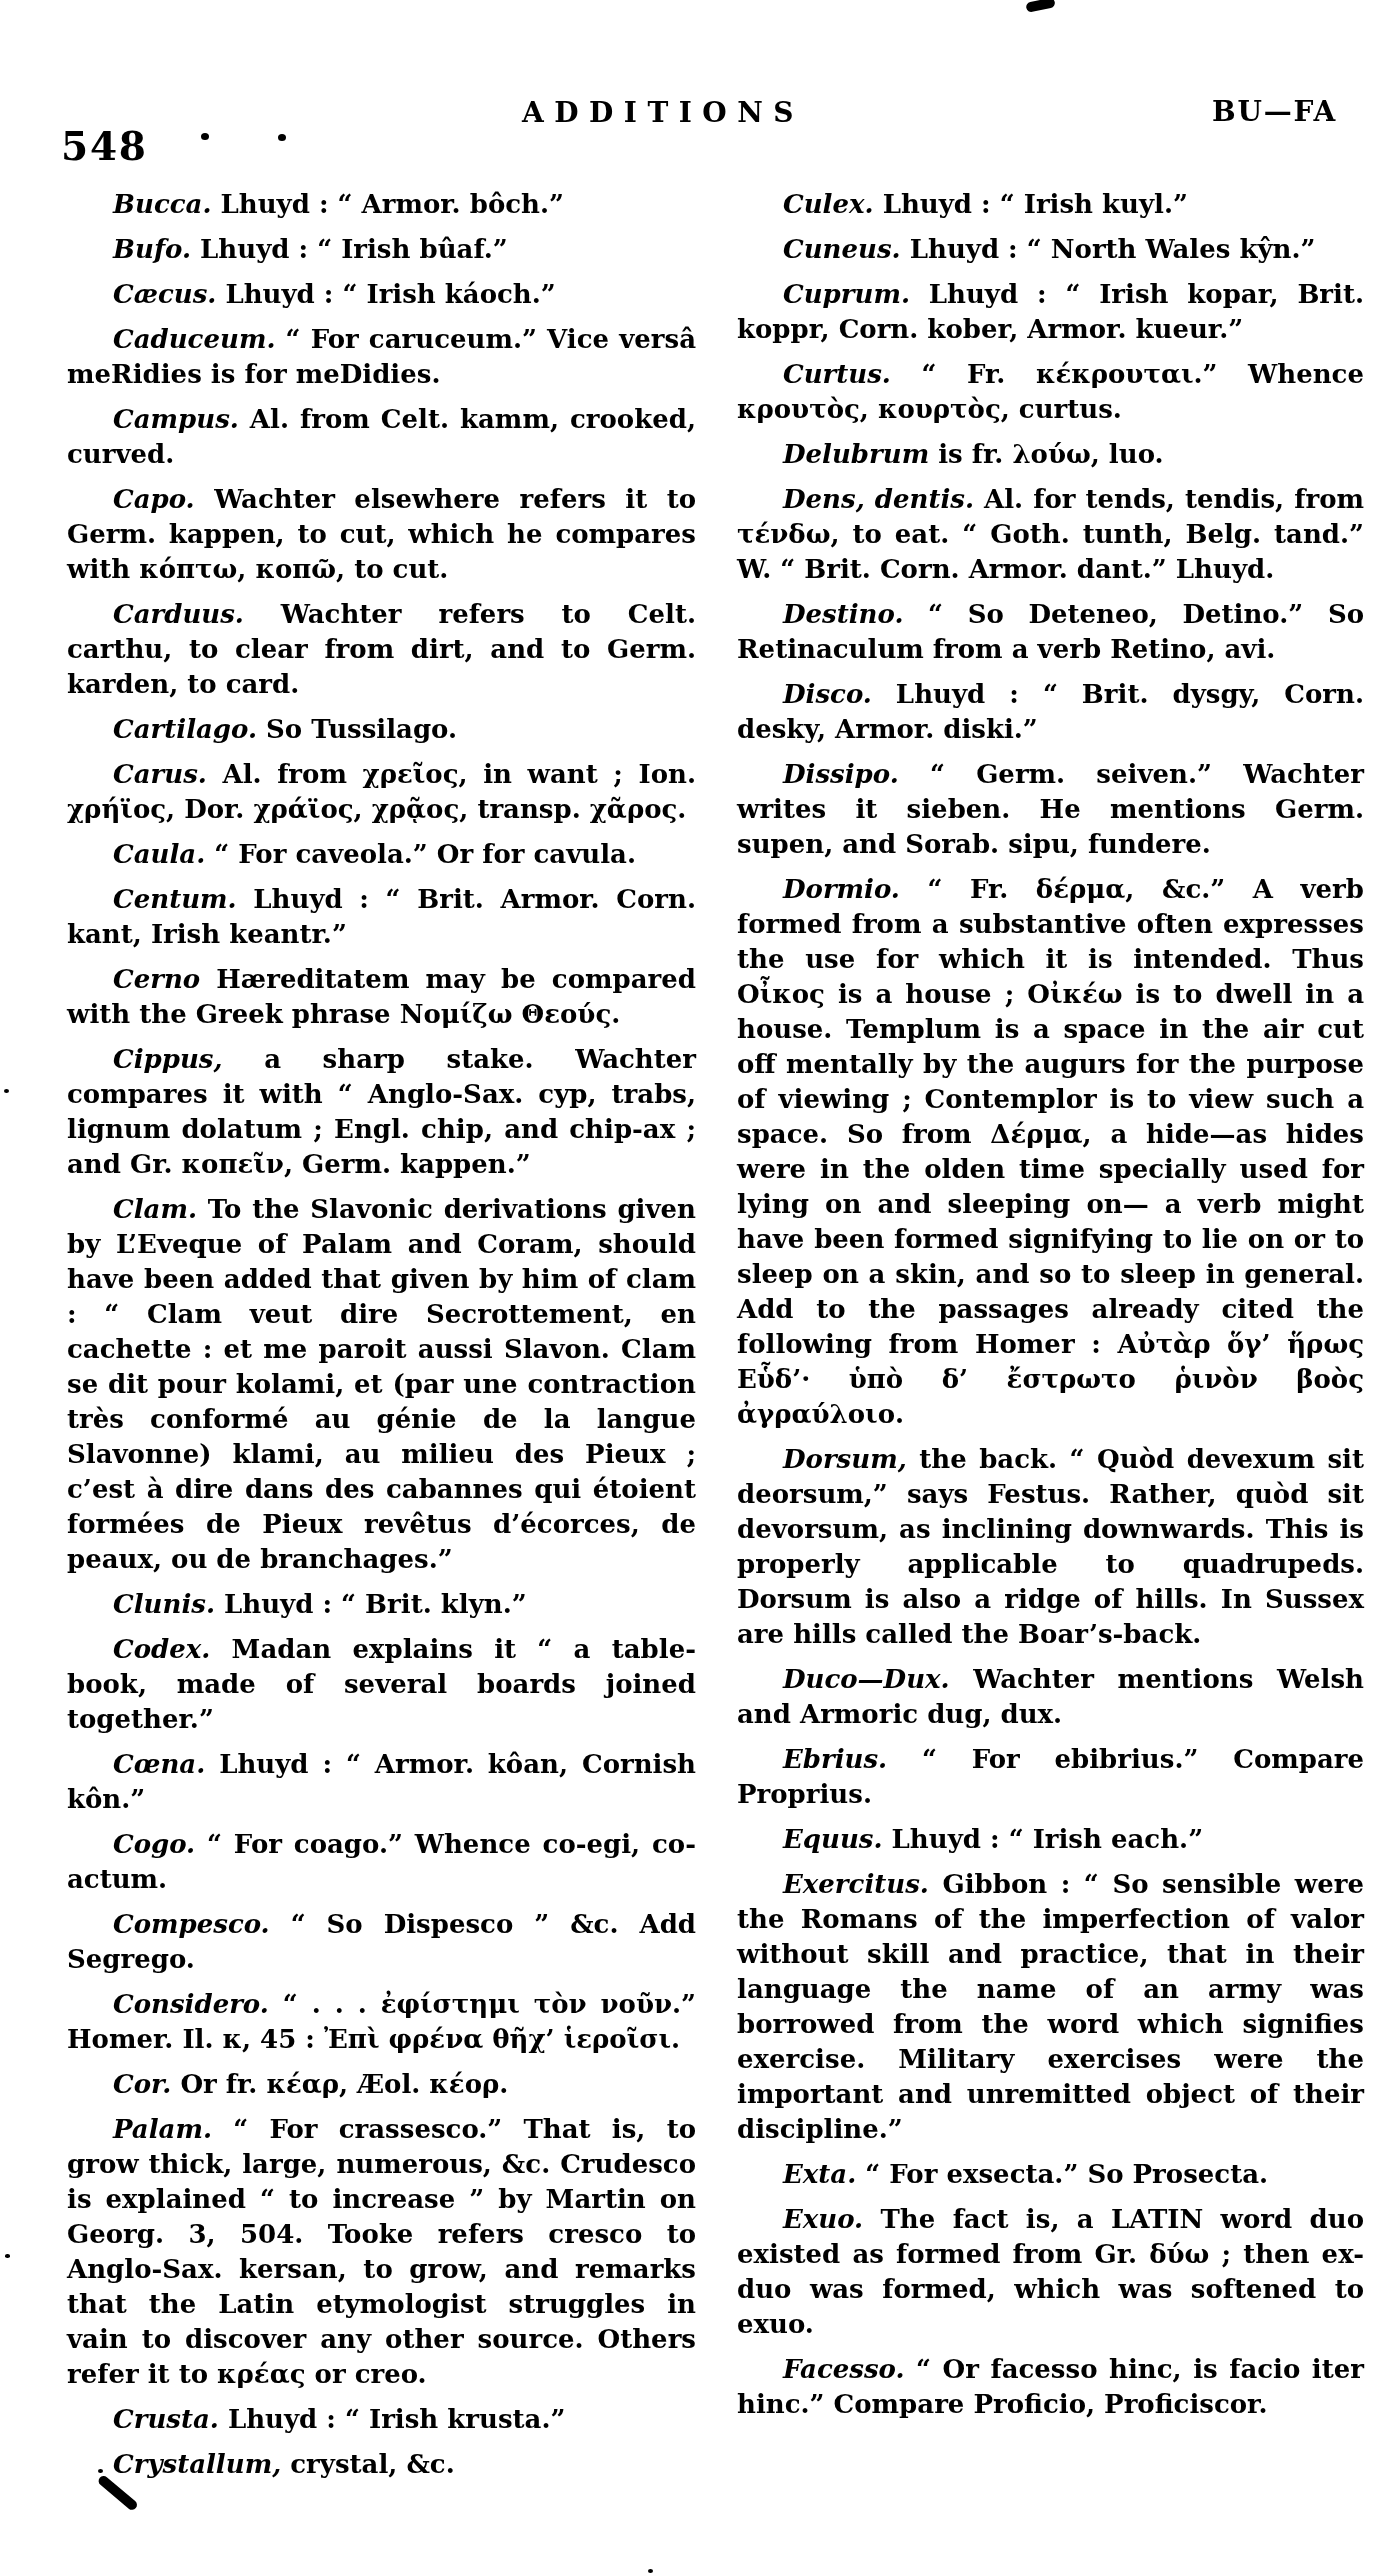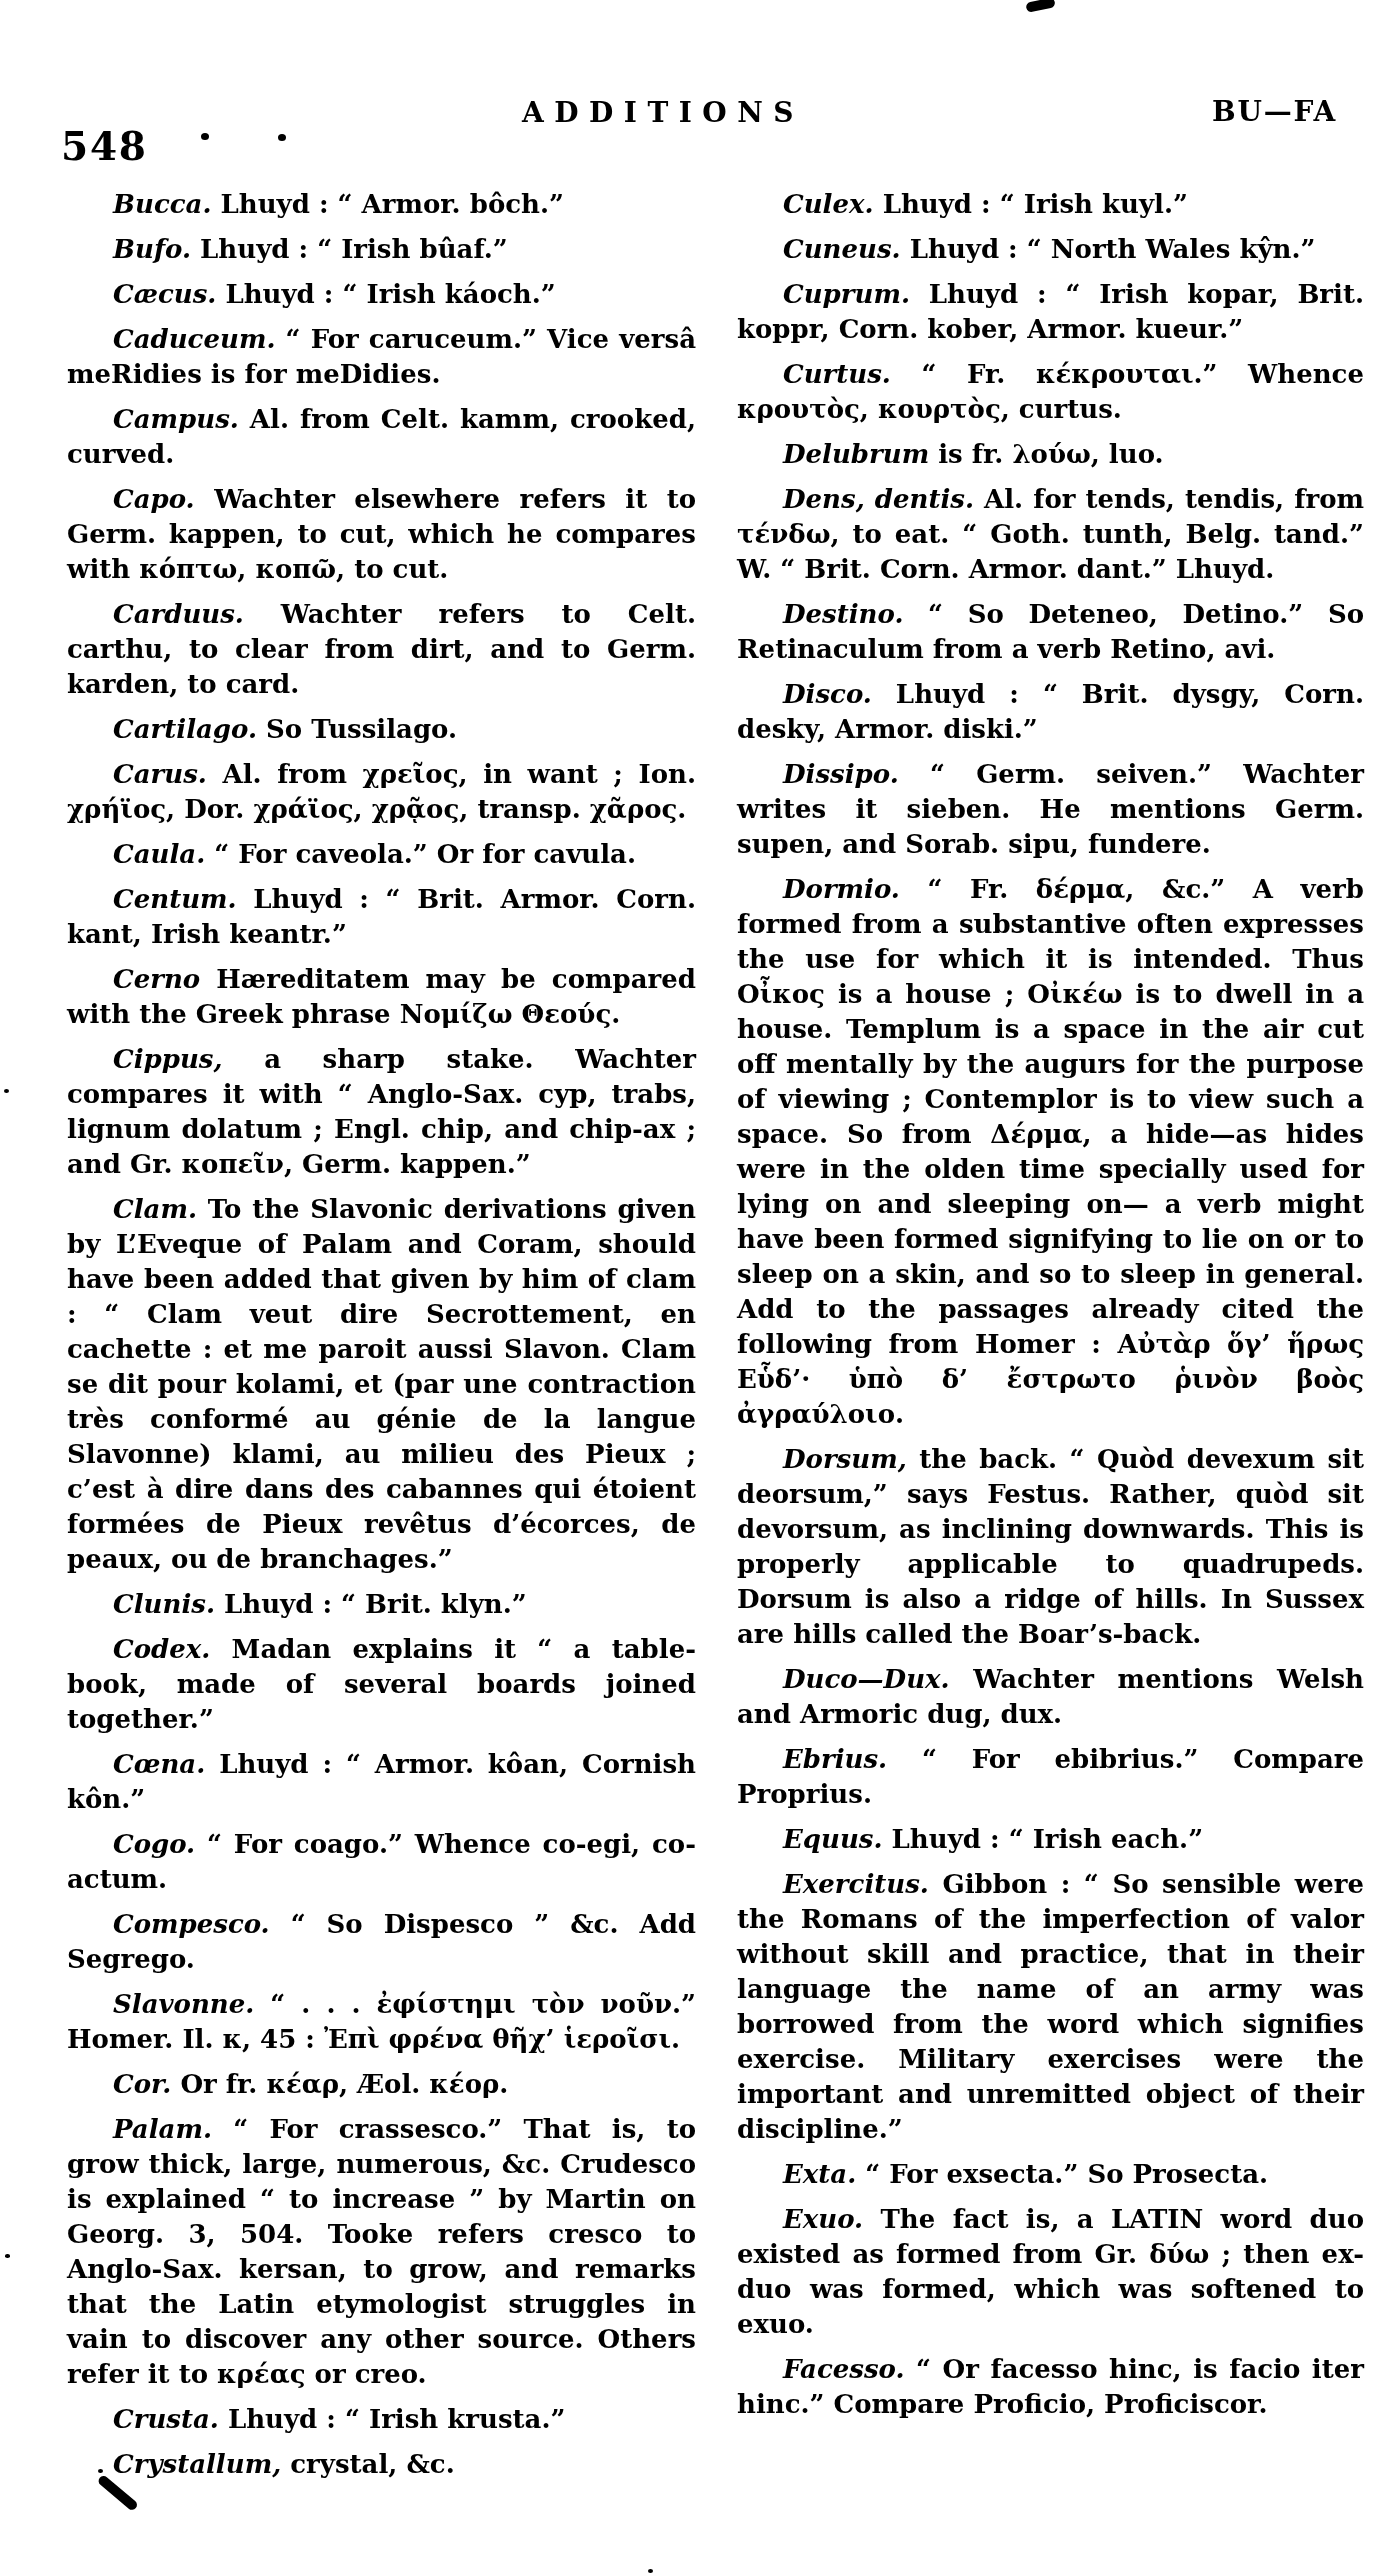--- a/index.html
+++ b/index.html
@@ -73,21 +73,21 @@
       <p class="entry"><span class="head">Caula.</span><span> “ For caveola.” Or for cavula.</span></p>
       <p class="entry"><span class="head">Centum.</span><span> Lhuyd : “ Brit. Armor. Corn. kant, Irish keantr.”</span></p>
       <p class="entry"><span class="head">Cerno</span><span> Hæreditatem may be compared with the Greek phrase Νομίζω Θεούς.</span></p>
       <p class="entry"><span class="head">Cippus,</span><span> a sharp stake. Wachter compares it with “ Anglo-Sax. cyp, trabs, lignum dolatum ; Engl. chip, and chip-ax ; and Gr. κοπεῖν, Germ. kappen.”</span></p>
       <p class="entry"><span class="head">Clam.</span><span> To the Slavonic derivations given by L’Eveque of Palam and Coram, should have been added that given by him of clam : “ Clam veut dire Secrottement, en cachette : et me paroit aussi Slavon. Clam se dit pour kolami, et (par une contraction très conformé au génie de la langue Slavonne) klami, au milieu des Pieux ; c’est à dire dans des cabannes qui étoient formées de Pieux revêtus d’écorces, de peaux, ou de branchages.”</span></p>
       <p class="entry"><span class="head">Clunis.</span><span> Lhuyd : “ Brit. klyn.”</span></p>
       <p class="entry"><span class="head">Codex.</span><span> Madan explains it “ a table-book, made of several boards joined together.”</span></p>
       <p class="entry"><span class="head">Cœna.</span><span> Lhuyd : “ Armor. kôan, Cornish kôn.”</span></p>
       <p class="entry"><span class="head">Cogo.</span><span> “ For coago.” Whence co-egi, co-actum.</span></p>
       <p class="entry"><span class="head">Compesco.</span><span> “ So Dispesco ” &amp;c. Add Segrego.</span></p>
-      <p class="entry"><span class="head">Slavonne.</span><span> “ . . . ἐφίστημι τὸν νοῦν.” Homer. Il. κ, 45 : Ἐπὶ φρένα θῆχ’ ἱεροῖσι.</span></p>
+      <p class="entry"><span class="head">Considero.</span><span> “ . . . ἐφίστημι τὸν νοῦν.” Homer. Il. κ, 45 : Ἐπὶ φρένα θῆχ’ ἱεροῖσι.</span></p>
       <p class="entry"><span class="head">Cor.</span><span> Or fr. κέαρ, Æol. κέορ.</span></p>
       <p class="entry"><span class="head">Palam.</span><span> “ For crassesco.” That is, to grow thick, large, numerous, &amp;c. Crudesco is explained “ to increase ” by Martin on Georg. 3, 504. Tooke refers cresco to Anglo-Sax. kersan, to grow, and remarks that the Latin etymologist struggles in vain to discover any other source. Others refer it to κρέας or creo.</span></p>
       <p class="entry"><span class="head">Crusta.</span><span> Lhuyd : “ Irish krusta.”</span></p>
       <p class="entry"><span class="head">Crystallum,</span><span> crystal, &amp;c.</span></p>
     </div>
   <div id="col-right" class="col col-right">
       <p class="entry"><span class="head">Culex.</span><span> Lhuyd : “ Irish kuyl.”</span></p>
       <p class="entry"><span class="head">Cuneus.</span><span> Lhuyd : “ North Wales kŷn.”</span></p>
       <p class="entry"><span class="head">Cuprum.</span><span> Lhuyd : “ Irish kopar, Brit. koppr, Corn. kober, Armor. kueur.”</span></p>
       <p class="entry"><span class="head">Curtus.</span><span> “ Fr. κέκρουται.” Whence κρουτὸς, κουρτὸς, curtus.</span></p>

